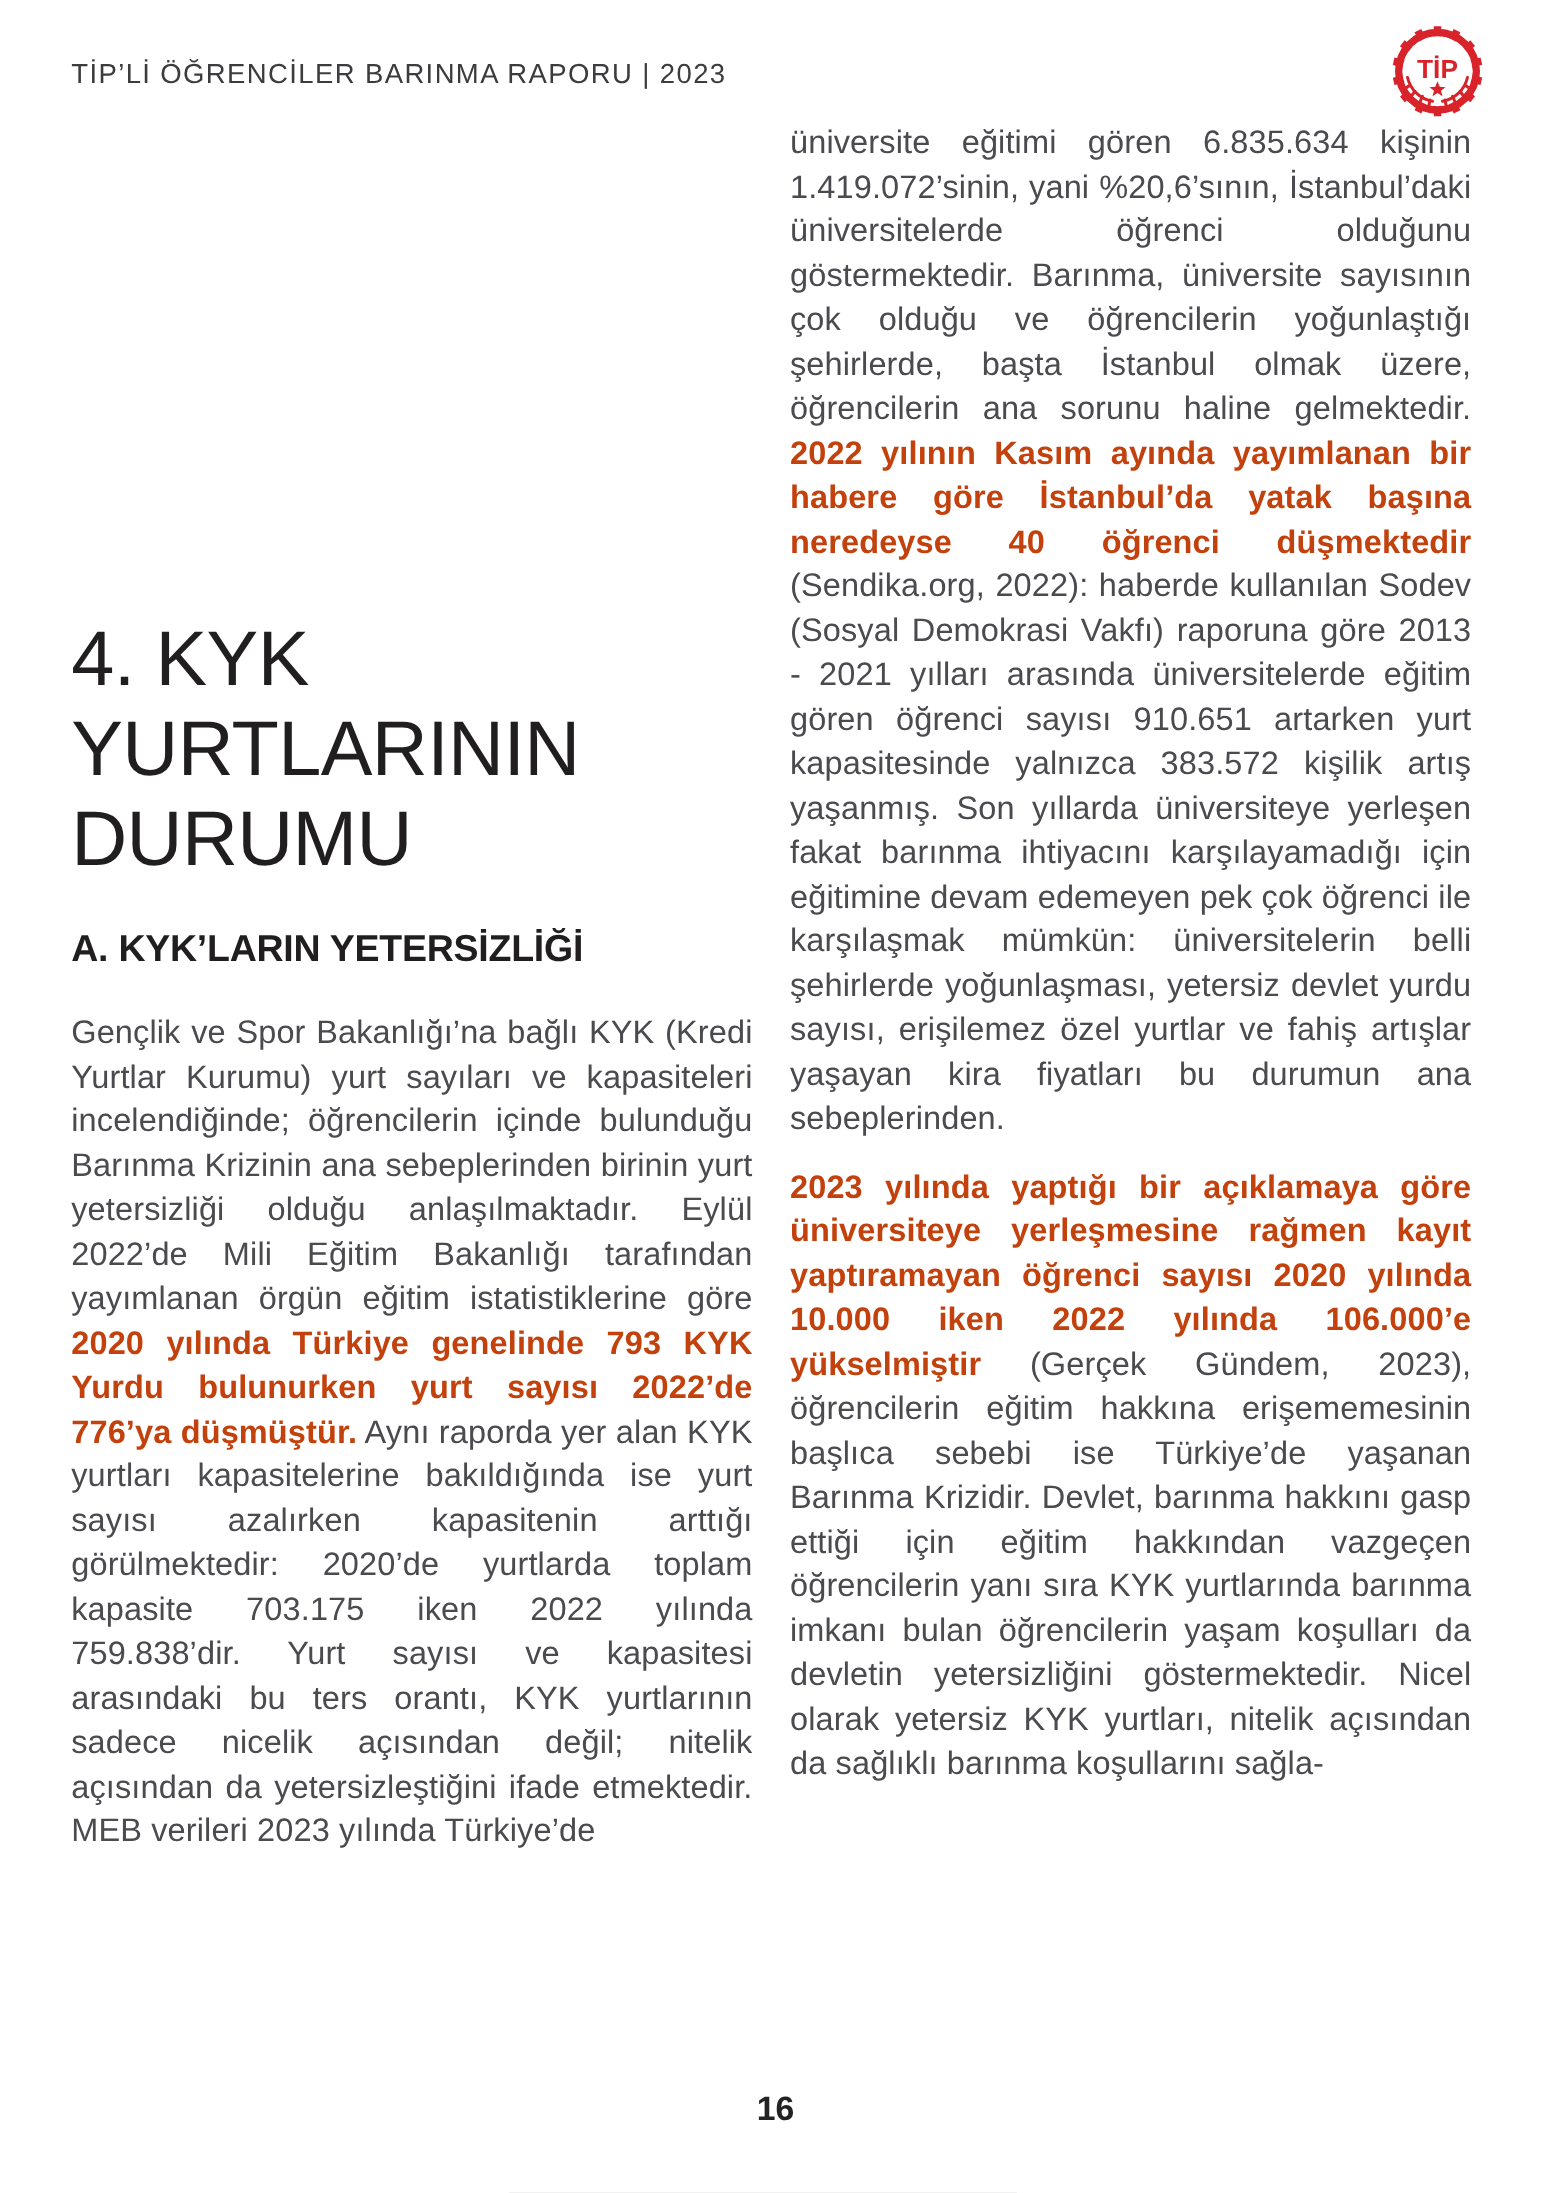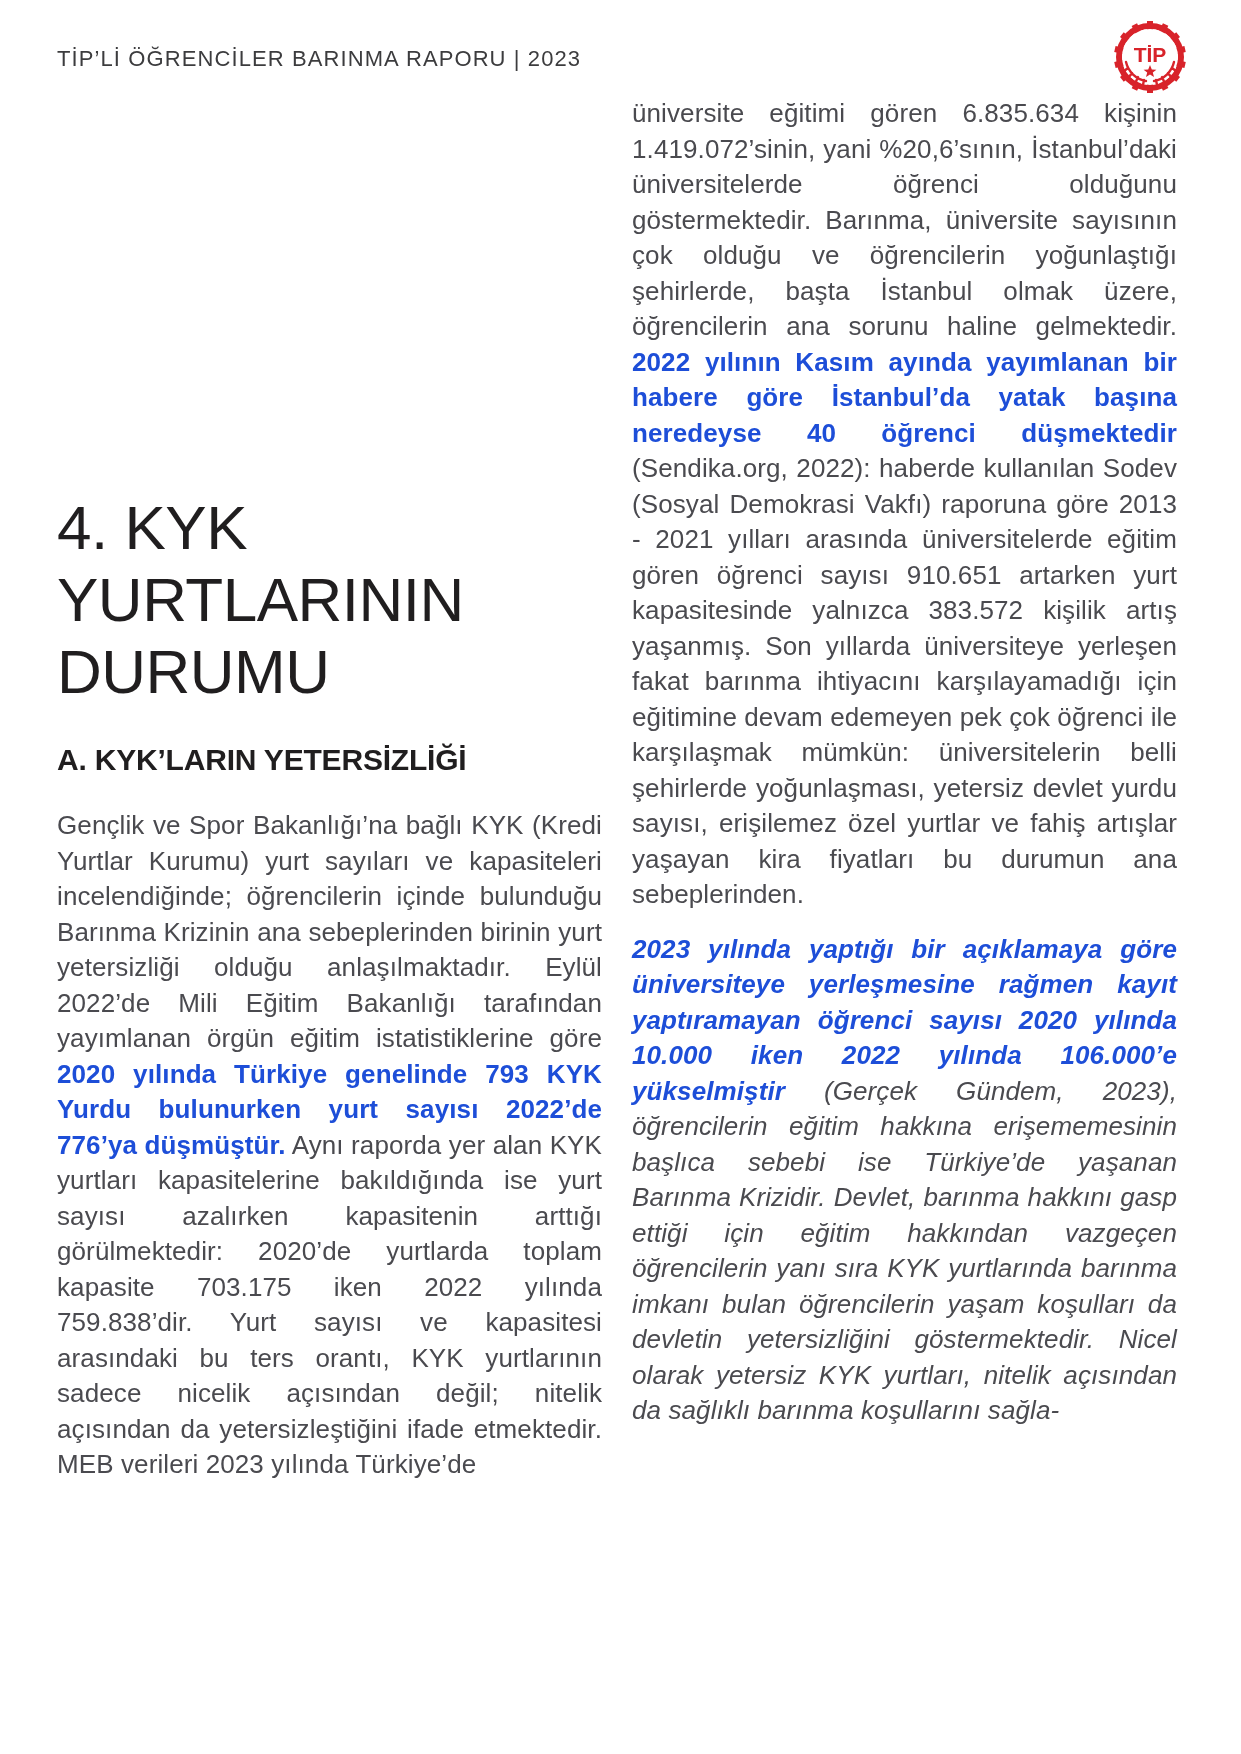--- a/index.html
+++ b/index.html
@@ -59,22 +59,22 @@
     color: #201e1f;
   }
   .body-par {
     font-size: 26px;
     line-height: 35.5px;
     color: #4a4a4f;
     text-align: justify;
     letter-spacing: 0.1px;
   }
   .col-left .body-par { margin-top: 30px; }
-  .col-right .body-par + .body-par { margin-top: 19px; font-style: italic; }
-  .body-par b { color: #1d4ed8; }
+  .col-right .body-par + .body-par { margin-top: 19px; }
+  .body-par b { color: #c2410c; }
   
   .page-number {
     position: absolute;
     top: 1672px;
     left: 0;
     width: 100%;
     text-align: center;
     font-size: 27px;
     font-weight: bold;
     color: #232325;
@@ -122,14 +122,15 @@
       <p class="body-par"><span>Gençlik ve Spor Bakanlığı’na bağlı KYK (Kredi Yurtlar Kurumu) yurt sayıları ve kapasiteleri incelendiğinde; öğrencilerin içinde bulunduğu Barınma Krizinin ana sebeplerinden birinin yurt yetersizliği olduğu anlaşılmaktadır. Eylül 2022’de Mili Eğitim Bakanlığı tarafından yayımlanan örgün eğitim istatistiklerine göre </span><b>2020 yılında Türkiye genelinde 793 KYK Yurdu bulunurken yurt sayısı 2022’de 776’ya düşmüştür.</b><span> Aynı raporda yer alan KYK yurtları kapasitelerine bakıldığında ise yurt sayısı azalırken kapasitenin arttığı görülmektedir: 2020’de yurtlarda toplam kapasite 703.175 iken 2022 yılında 759.838’dir. Yurt sayısı ve kapasitesi arasındaki bu ters orantı, KYK yurtlarının sadece nicelik açısından değil; nitelik açısından da yetersizleştiğini ifade etmektedir. MEB verileri 2023 yılında Türkiye’de</span></p>
     </section>
 
     <section class="col col-right">
       <p class="body-par"><span>üniversite eğitimi gören 6.835.634 kişinin 1.419.072’sinin, yani %20,6’sının, İstanbul’daki üniversitelerde öğrenci olduğunu göstermektedir. Barınma, üniversite sayısının çok olduğu ve öğrencilerin yoğunlaştığı şehirlerde, başta İstanbul olmak üzere, öğrencilerin ana sorunu haline gelmektedir. </span><b>2022 yılının Kasım ayında yayımlanan bir habere göre İstanbul’da yatak başına neredeyse 40 öğrenci düşmektedir</b><span> (Sendika.org, 2022): haberde kullanılan Sodev (Sosyal Demokrasi Vakfı) raporuna göre 2013 - 2021 yılları arasında üniversitelerde eğitim gören öğrenci sayısı 910.651 artarken yurt kapasitesinde yalnızca 383.572 kişilik artış yaşanmış. Son yıllarda üniversiteye yerleşen fakat barınma ihtiyacını karşılayamadığı için eğitimine devam edemeyen pek çok öğrenci ile karşılaşmak mümkün: üniversitelerin belli şehirlerde yoğunlaşması, yetersiz devlet yurdu sayısı, erişilemez özel yurtlar ve fahiş artışlar yaşayan kira fiyatları bu durumun ana sebeplerinden.</span></p>
       <p class="body-par"><b>2023 yılında yaptığı bir açıklamaya göre üniversiteye yerleşmesine rağmen kayıt yaptıramayan öğrenci sayısı 2020 yılında 10.000 iken 2022 yılında 106.000’e yükselmiştir</b><span> (Gerçek Gündem, 2023), öğrencilerin eğitim hakkına erişememesinin başlıca sebebi ise Türkiye’de yaşanan Barınma Krizidir. Devlet, barınma hakkını gasp ettiği için eğitim hakkından vazgeçen öğrencilerin yanı sıra KYK yurtlarında barınma imkanı bulan öğrencilerin yaşam koşulları da devletin yetersizliğini göstermektedir. Nicel olarak yetersiz KYK yurtları, nitelik açısından da sağlıklı barınma koşullarını sağla-</span></p>
     </section>
 
   </main>
 
+  <div class="page-number">16</div>
 
 </div>
 
 </body></html>

